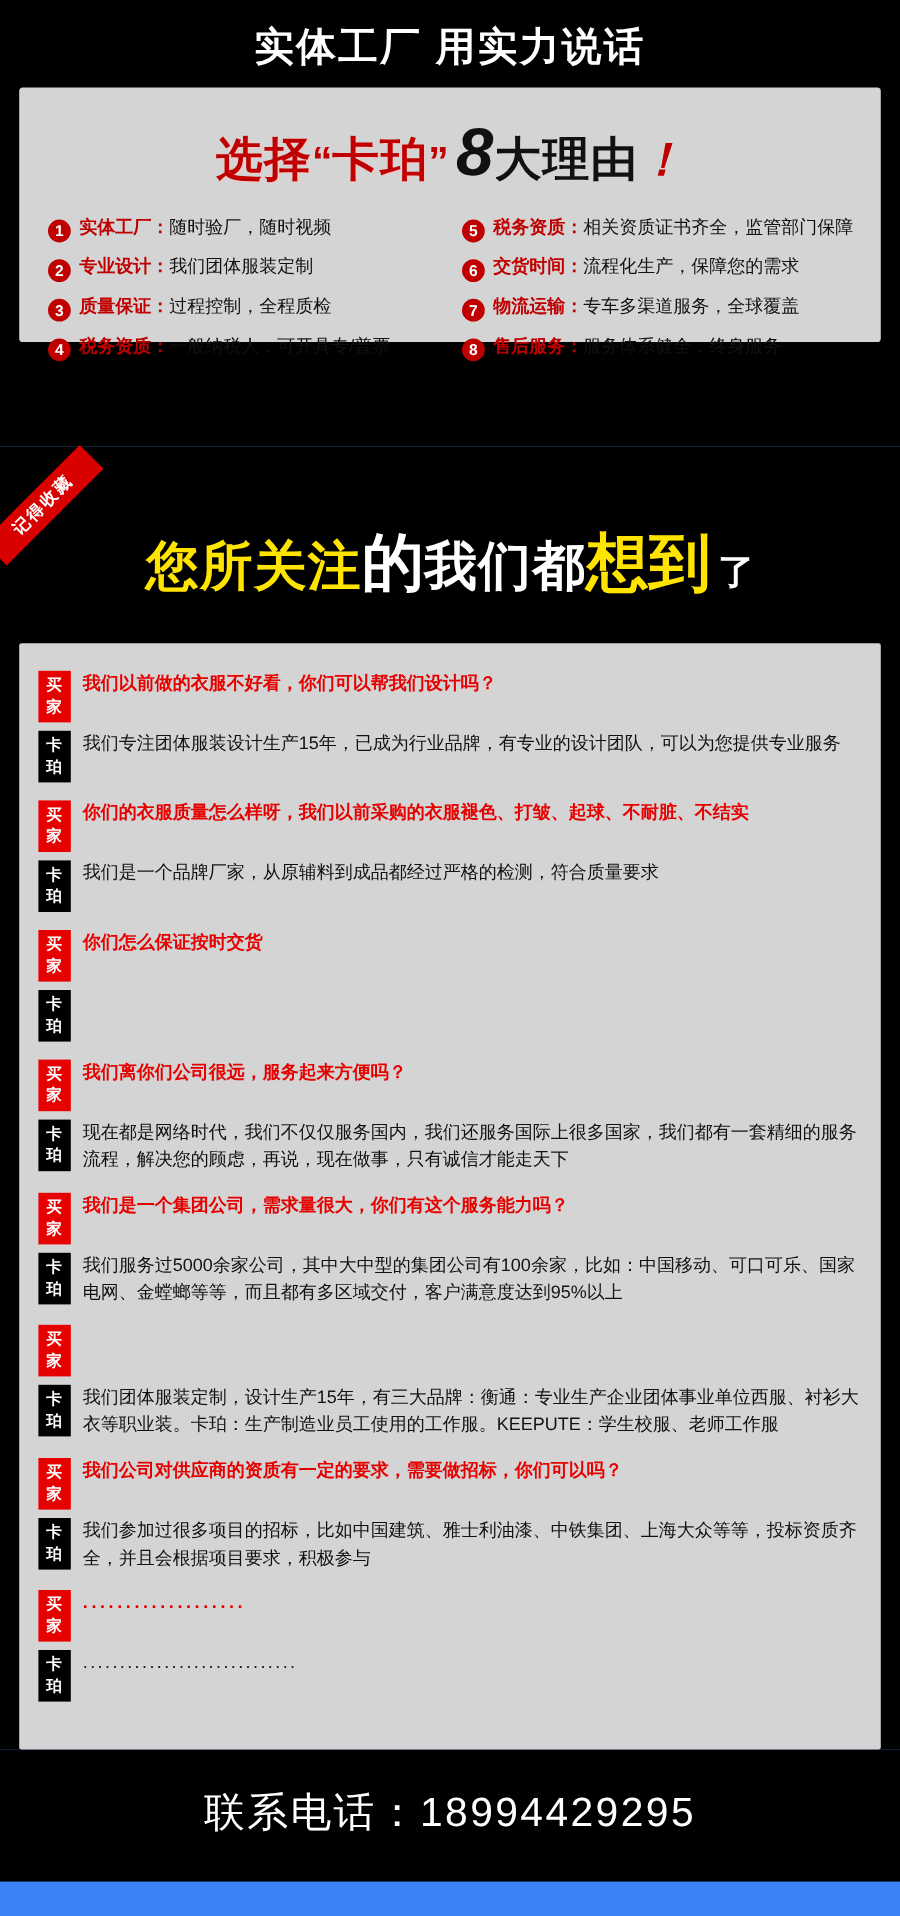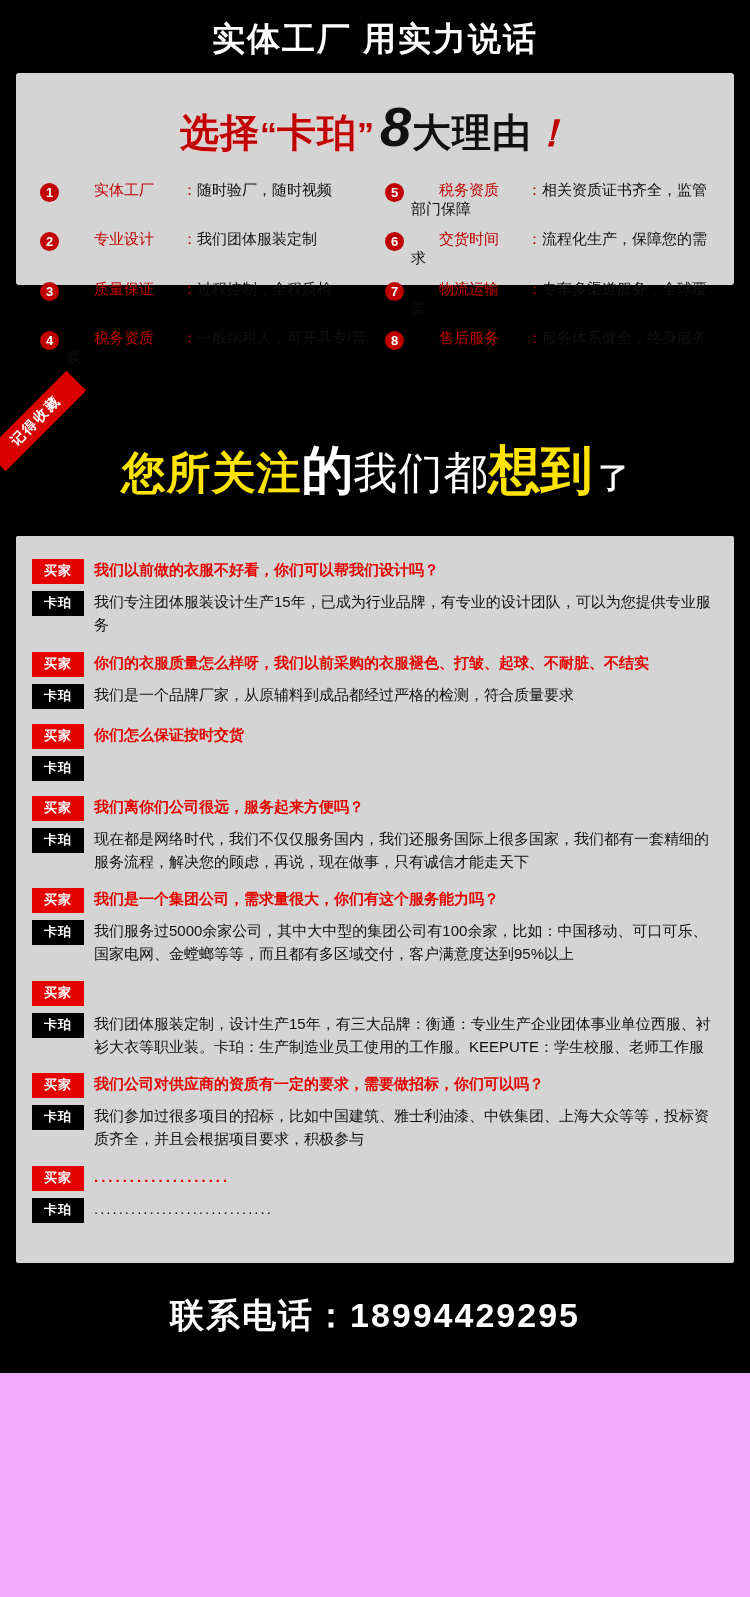--- a/index.html
+++ b/index.html
@@ -4,21 +4,21 @@
 <style>
   * { box-sizing: border-box; }
   html, body {
     margin: 0; padding: 0;
     background: #000;
     font-family: "Liberation Sans", "DejaVu Sans", sans-serif;
   }
   .page {
     width: 750px;
     min-height: 1597px;
-    background: #f0abfc;
+    background: #3b82f6;
     position: relative;
     overflow: hidden;
   }
 
   
   .sec1 {
     padding: 14px 0 0 0;
     background: #000;
     height: 372px;
     position: relative;
@@ -97,23 +97,22 @@
     color: #fff;
     font-size: 13px;
     font-weight: bold;
     line-height: 19px;
     text-align: center;
     margin-right: 7px;
     margin-top: 2px;
   }
   .r-title {
     color: #c00000;
-    font-weight: normal;
+    font-weight: bold;
     white-space: nowrap;
-    margin-left: 28px;
   }
   .r-body { color: #111; }
 
   
   .gap {
     height: 18px;
     background: #000;
   }
 
   
@@ -145,21 +144,21 @@
   }
   .h2-y {
     color: #ffe400;
     font-size: 44px;
     font-weight: bold;
     letter-spacing: 1px;
   }
   .h2-w {
     color: #fff;
     font-size: 44px;
-    font-weight: normal;
+    font-weight: bold;
     letter-spacing: 1px;
   }
   .h2-y-big {
     color: #ffe400;
     font-size: 52px;
     font-weight: bold;
   }
   .h2-w-big {
     color: #fff;
     font-size: 52px;
@@ -179,21 +178,21 @@
     padding: 22px 16px 26px 16px;
   }
   .qa-block { margin-bottom: 14px; }
   .qa-row {
     display: flex;
     align-items: flex-start;
     margin-bottom: 6px;
   }
   .tag {
     flex: 0 0 auto;
-    width: 52px;
+    width: 27px;
     background: #000;
     color: #fff;
     font-size: 13px;
     font-weight: bold;
     text-align: center;
     padding: 3px 0 4px 0;
     margin-right: 10px;
     margin-top: 1px;
     letter-spacing: 1px;
   }
@@ -216,21 +215,21 @@
 
   
   .footer {
     background: #000;
     padding: 30px 0 34px 0;
     text-align: center;
   }
   .footer-text {
     color: #fff;
     font-size: 34px;
-    font-weight: bold;
+    font-weight: normal;
     letter-spacing: 2px;
     white-space: nowrap;
   }
 </style>
 </head>
 <body>
 
 <div class="page">
 
   <div class="sec1">

